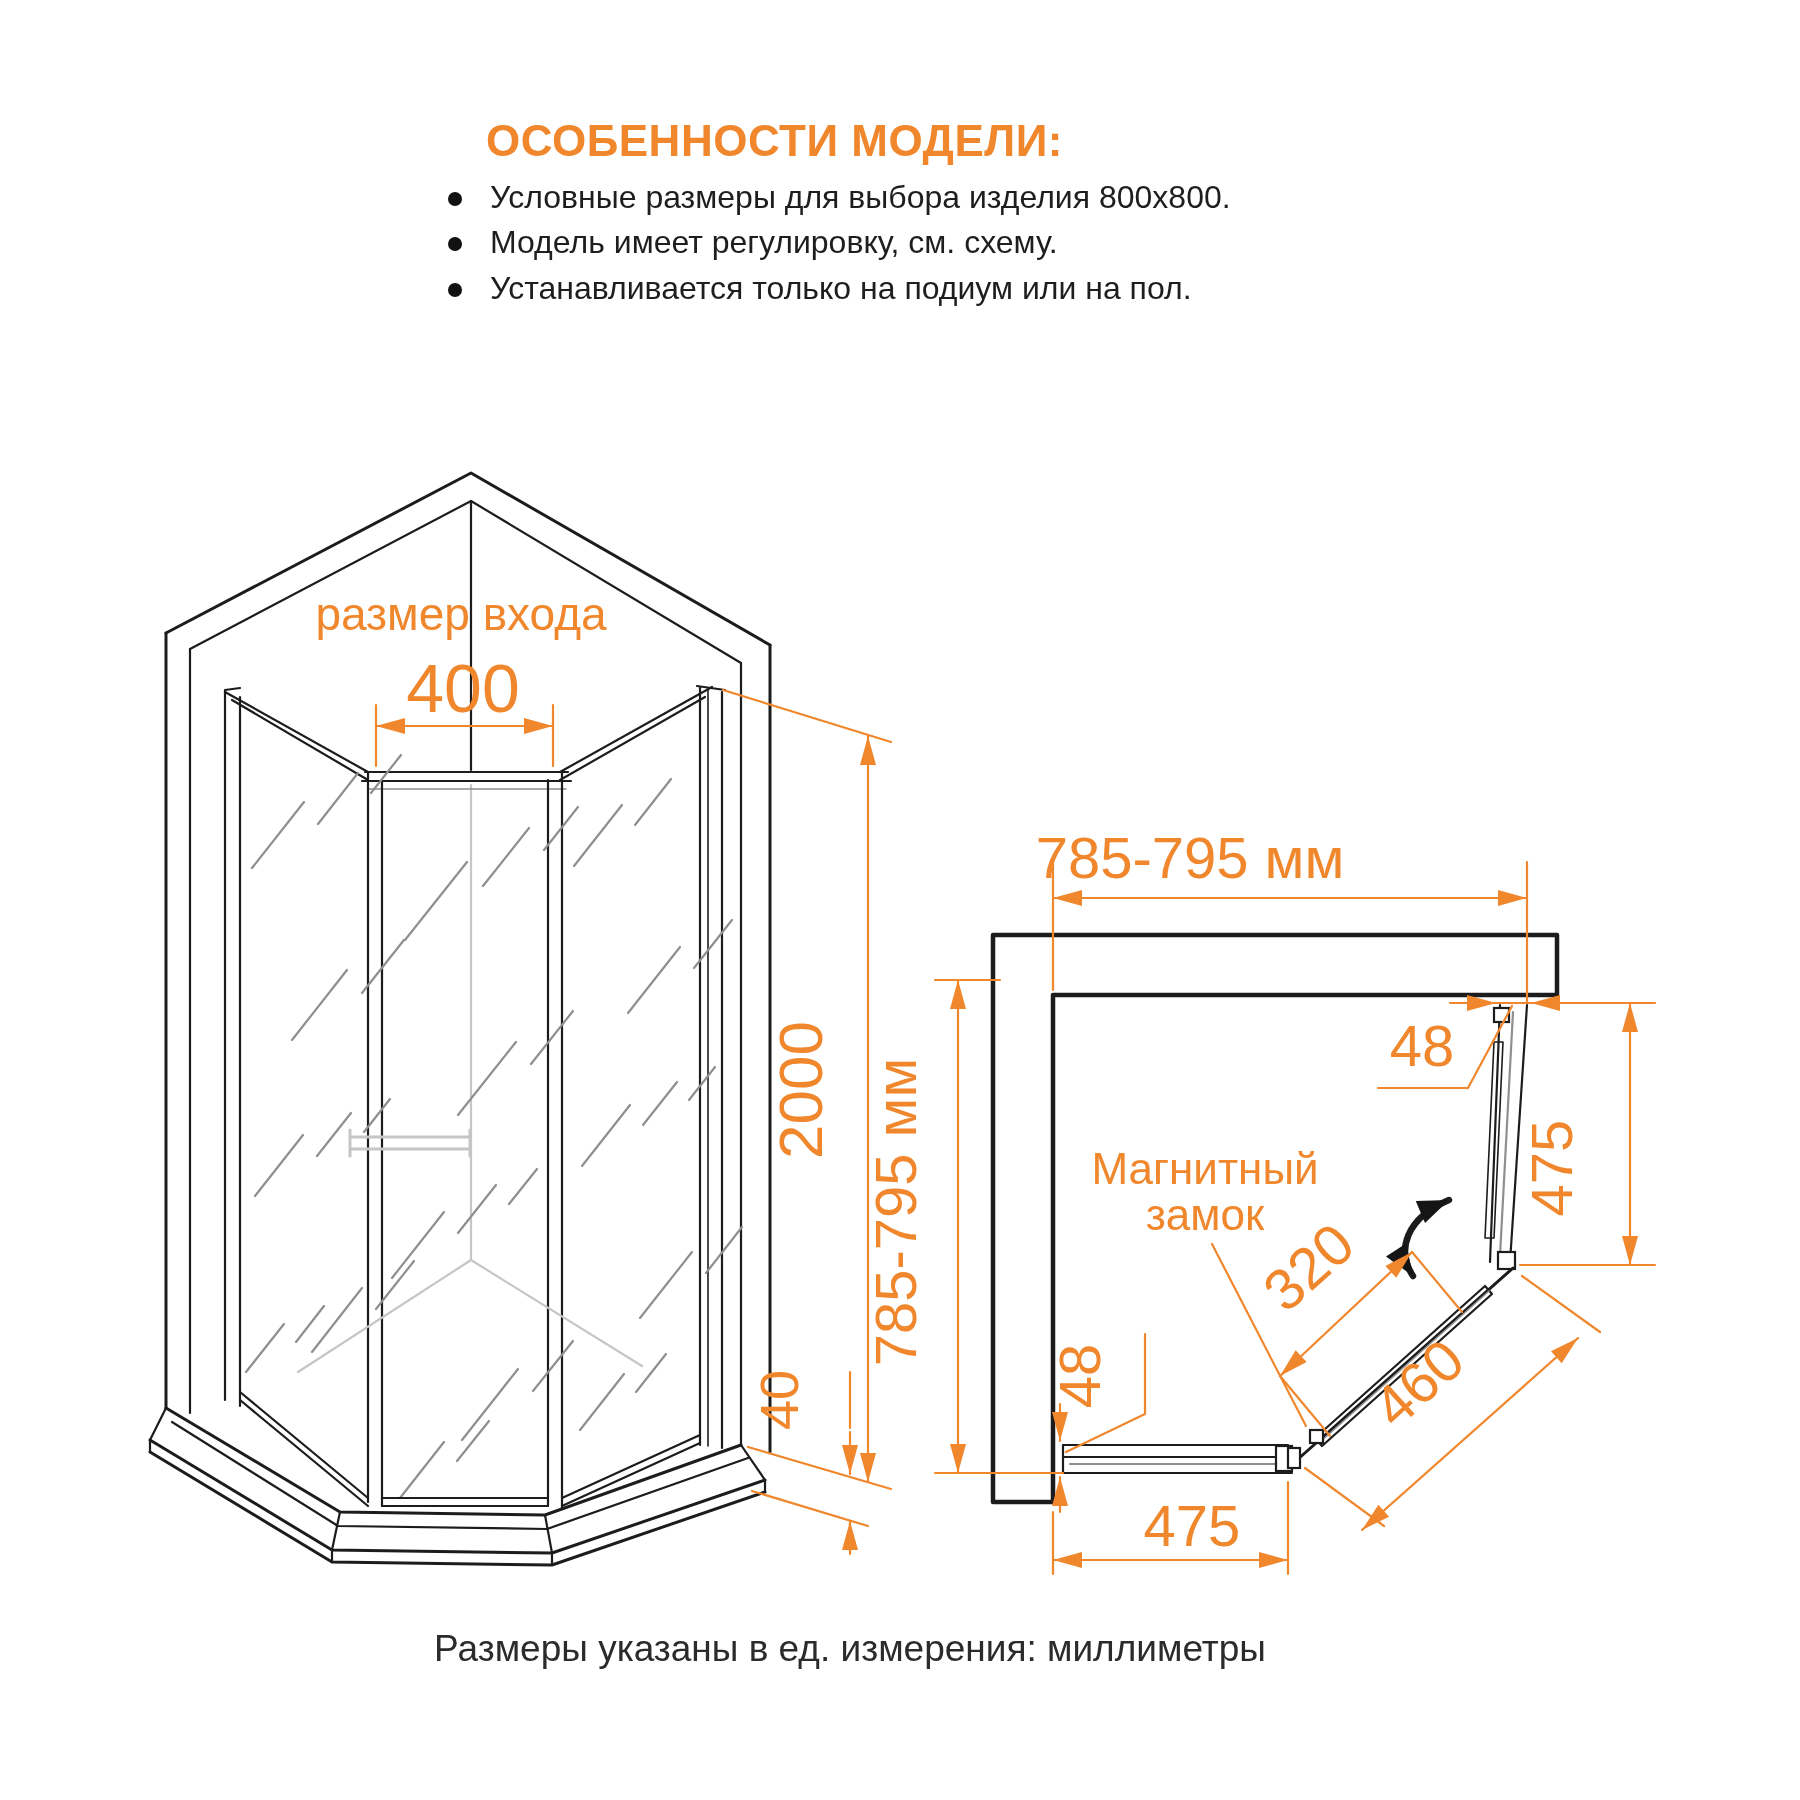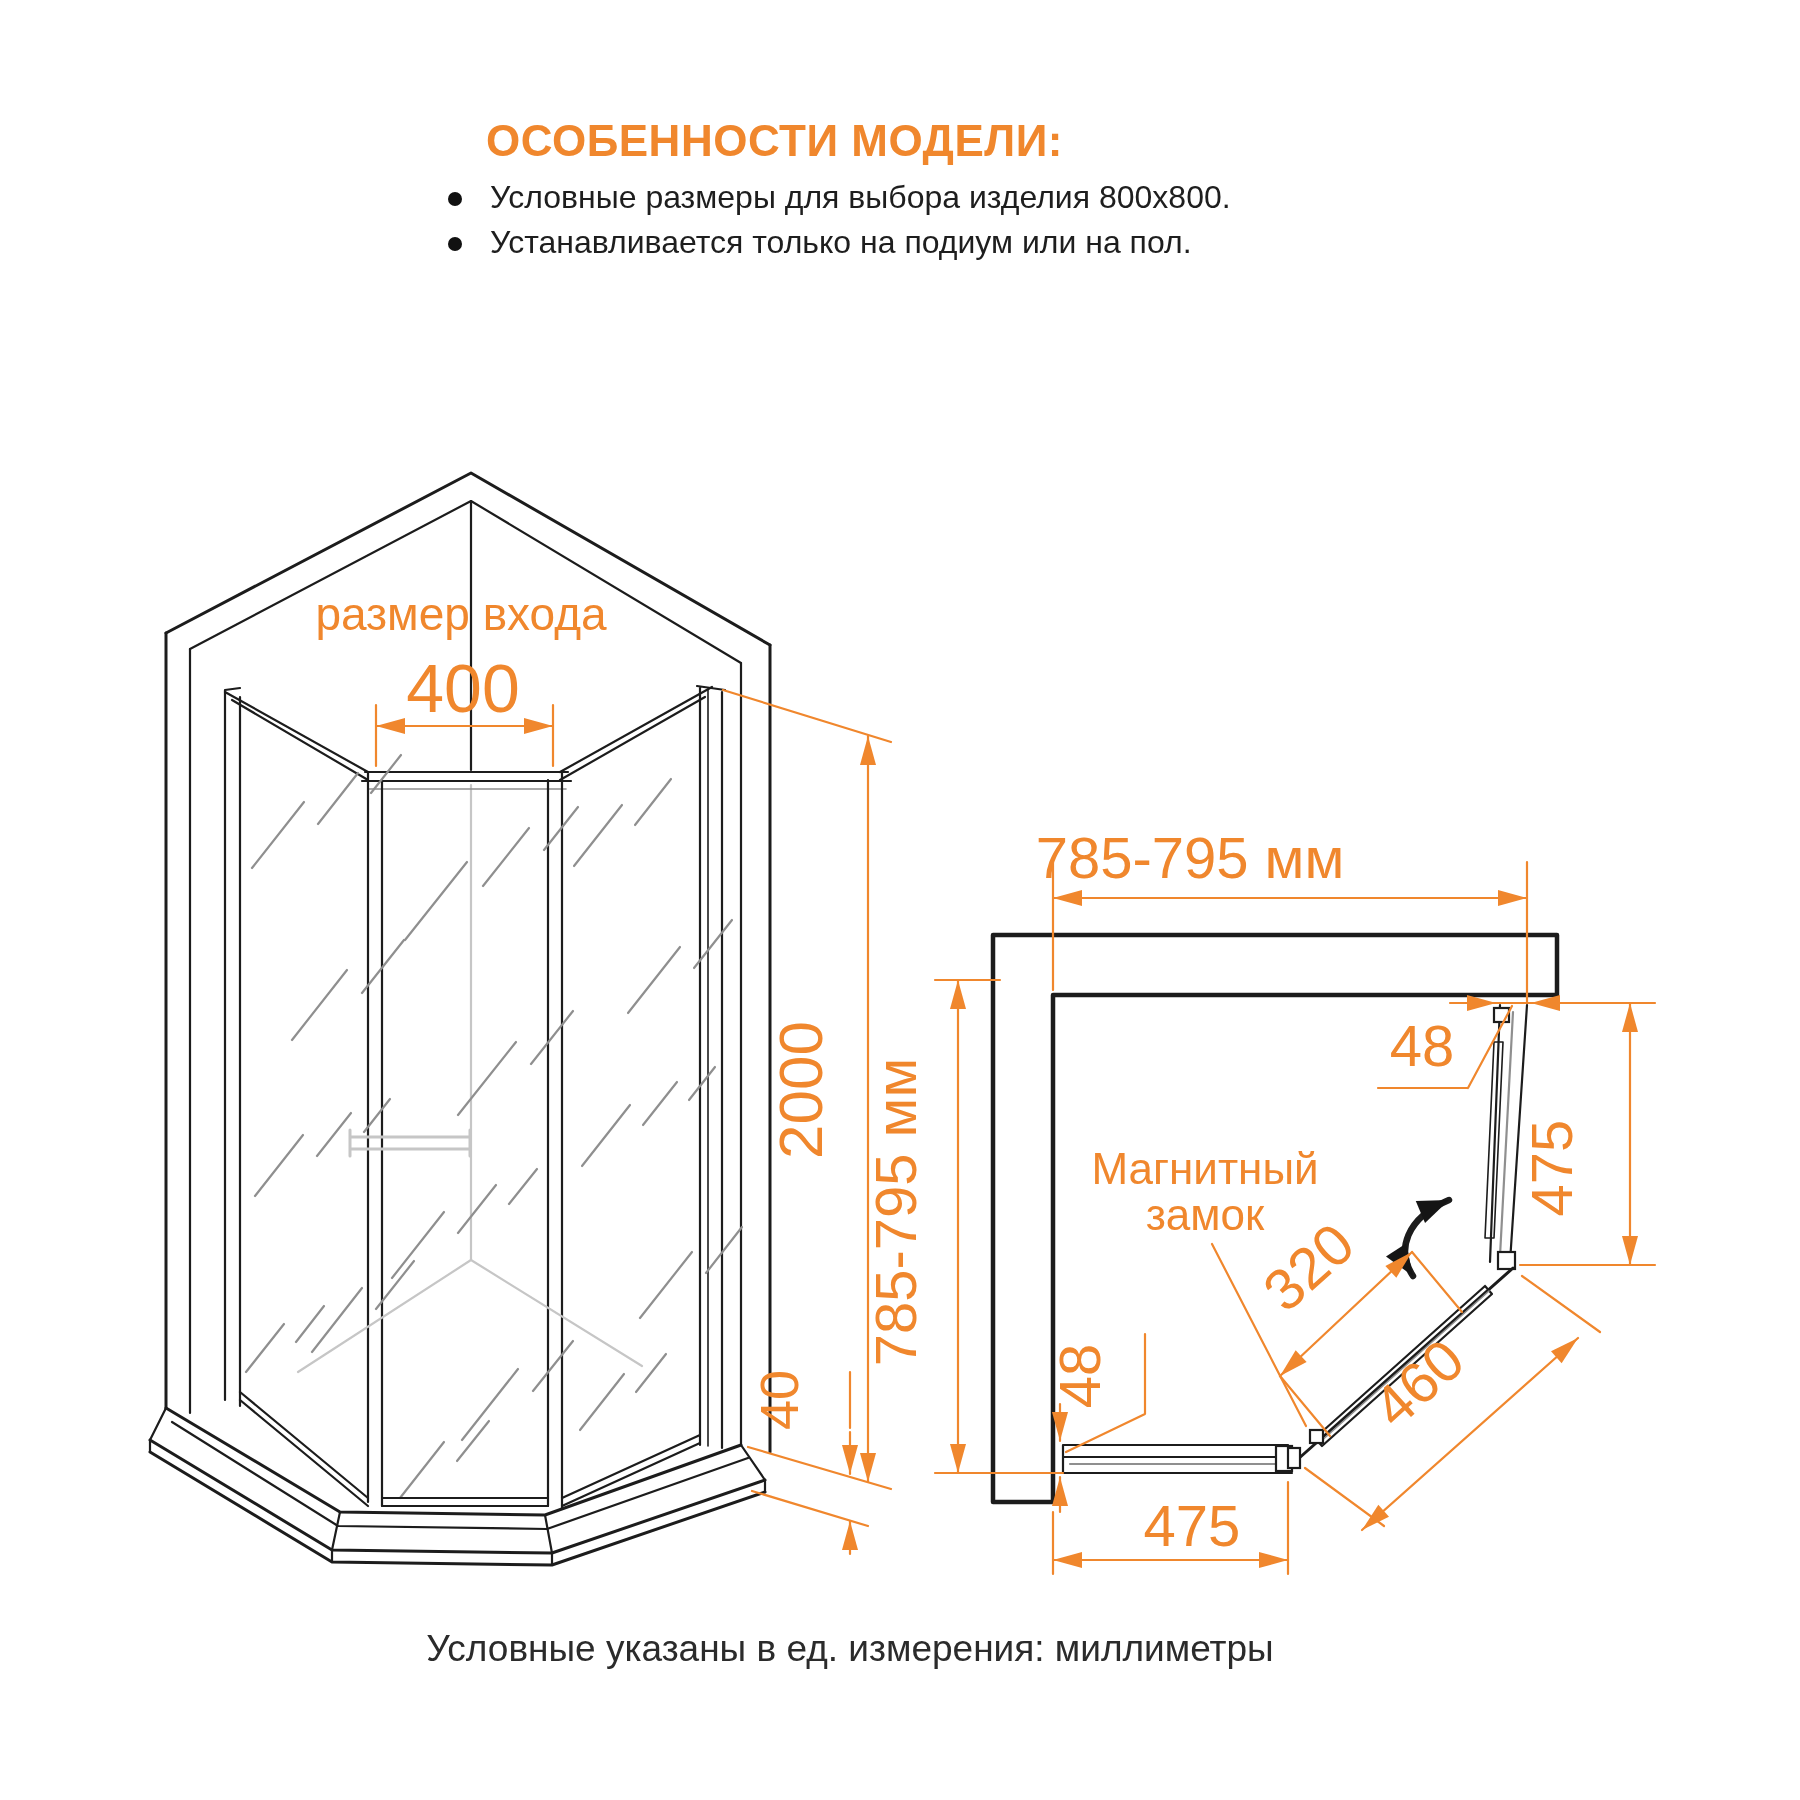--- a/index.html
+++ b/index.html
@@ -41,20 +41,24 @@
 
   <div class="title">ОСОБЕННОСТИ МОДЕЛИ:</div>
 
   <ul class="bullets">
     <li>
         <span class="dot"></span>
         <span>Условные размеры для выбора изделия 800x800.</span>
       </li>
     <li>
         <span class="dot"></span>
+        <span>Модель имеет регулировку, см. схему.</span>
+      </li>
+    <li>
+        <span class="dot"></span>
         <span>Устанавливается только на подиум или на пол.</span>
       </li>
   </ul>
 
   <svg width="1800" height="1800" viewBox="0 0 1800 1800">
     <defs>
       <marker id="ma" markerUnits="userSpaceOnUse" markerWidth="34" markerHeight="22" refX="31" refY="11" orient="auto-start-reverse">
         <path d="M2,3 L31,11 L2,19 Z" style="fill:var(--accent)"></path>
       </marker>
       <marker id="mk" markerUnits="userSpaceOnUse" markerWidth="40" markerHeight="30" refX="33" refY="15" orient="auto-start-reverse">
@@ -210,14 +214,14 @@
         <line class="o w2" x1="1053" y1="1560" x2="1288" y2="1560" marker-start="url(#ma)" marker-end="url(#ma)"></line>
         <path class="o w2" d="M1053,1512 V1574 M1288,1482 V1574"></path>
 
         <text class="t44" x="1205" y="1184" text-anchor="middle">Магнитный</text>
         <text class="t44" x="1205" y="1230" text-anchor="middle">замок</text>
         <path class="o w2" d="M1212,1244 L1306,1426"></path>
       </g>
     </g>
   </svg>
 
-  <div class="footer">Условные указаны в ед. измерения: миллиметры</div>
+  <div class="footer">Размеры указаны в ед. измерения: миллиметры</div>
 </div>
 
 </body></html>

